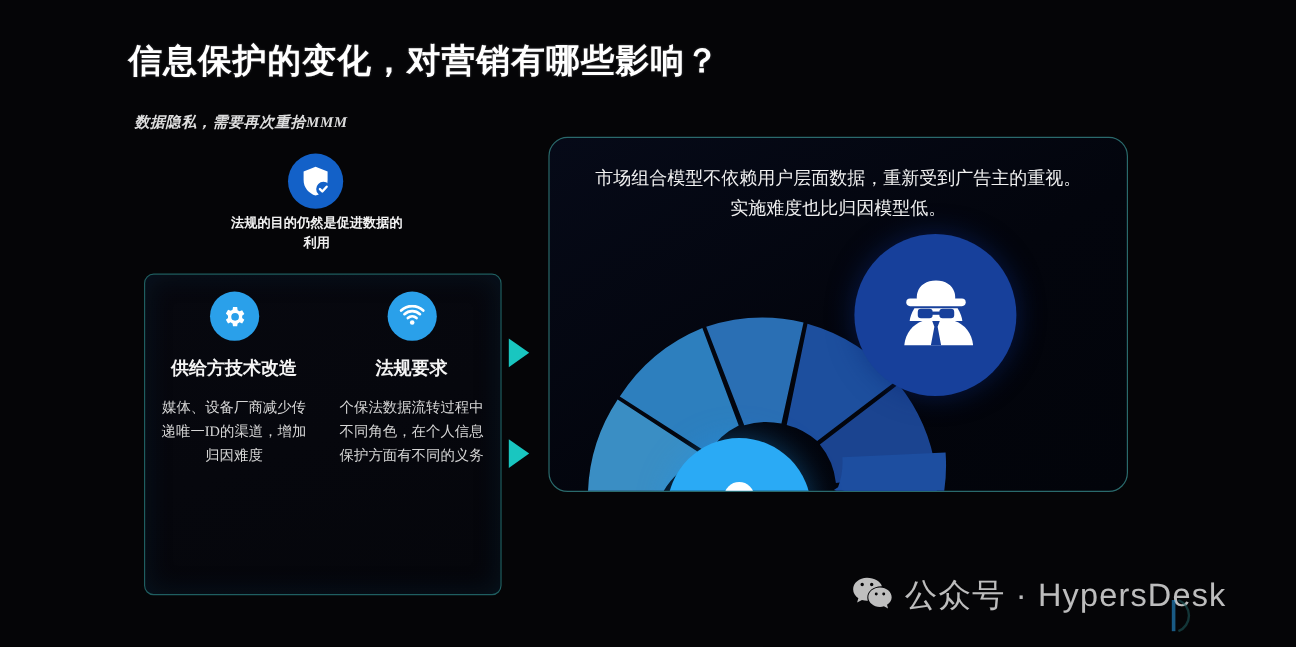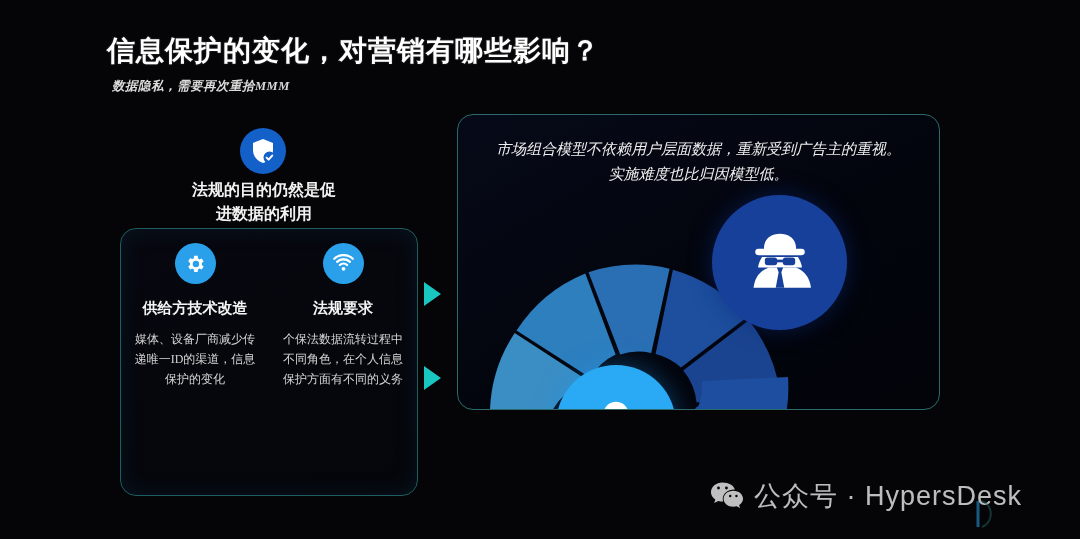--- a/index.html
+++ b/index.html
@@ -14,45 +14,45 @@
   
   .title {
     position:absolute; left:66px; top:32px;
     font-family:"Liberation Serif","DejaVu Serif",serif;
     font-size:28px; font-weight:700; letter-spacing:1px;
     color:#ffffff; white-space:nowrap;
     text-shadow:0 0 2px rgba(255,255,255,.25);
     margin-left:41px;
   }
   .subtitle {
-    position:absolute; left:112px; top:78px;
+    position:absolute; left:112px; top:94px;
     font-family:"Liberation Serif","DejaVu Serif",serif;
     font-size:12.5px; font-weight:700; font-style:italic;
     color:#dcdcdc; letter-spacing:.5px; white-space:nowrap;
   }
 
   
   .shield-wrap { position:absolute; left:240px; top:128px; }
   .shield-circle {
     width:46px; height:46px; border-radius:50%;
     background:#1361c8;
     display:flex; align-items:center; justify-content:center;
   }
   .lead-text {
     position:absolute; left:190px; top:178px; width:148px;
     text-align:center;
     font-family:"Liberation Serif","DejaVu Serif",serif;
-    font-size:16px; font-weight:700; line-height:1.5;
+    font-size:11px; font-weight:700; line-height:1.5;
     color:#f2f2f2; z-index:6;
   }
 
   .left-card {
     position:absolute; left:120px; top:228px;
     width:298px; height:268px;
-    border:1px solid #1f5e60; border-radius:16px;
+    border:1px solid #1f5e60; border-radius:8px;
     background:linear-gradient(160deg,#07080f 0%,#05060b 100%);
     box-shadow:inset 0 0 22px rgba(10,60,90,.25);
   }
   .cols { position:absolute; inset:0; display:flex; }
   .col { flex:1; padding:14px 4px 0; text-align:center; }
   .ic {
     width:41px; height:41px; border-radius:50%;
     background:#2aa0ea; margin:0 auto 14px;
     display:flex; align-items:center; justify-content:center;
   }
@@ -76,21 +76,20 @@
   }
   .arrow.second { margin-top:60px; }
 
   
   .right-card {
     position:absolute; left:457px; top:114px;
     width:483px; height:296px;
     border:1px solid #2a6a6c; border-radius:16px;
     background:linear-gradient(150deg,#060a18 0%,#03050d 55%,#02040a 100%);
     overflow:hidden;
-    font-style:italic;
   }
   .right-head {
     position:absolute; left:0; right:0; top:22px;
     text-align:center;
     font-family:"Liberation Serif","DejaVu Serif",serif;
     font-size:15px; font-weight:500; line-height:1.65;
     color:#f0f0f0; padding:0 34px;
   }
 
   .fan { position:absolute; left:0; top:0; width:483px; height:382px; }
@@ -155,21 +154,21 @@
   <div class="left-card">
     <div class="cols">
 
       <div class="col">
         <div class="ic">
           <svg width="22" height="22" viewBox="0 0 24 24">
             <path fill="#fff" d="M19.4 13a7.6 7.6 0 0 0 0-2l2-1.6-2-3.4-2.4 1a7.4 7.4 0 0 0-1.7-1L14.9 3h-3.8l-.4 2.6c-.6.2-1.2.6-1.7 1l-2.4-1-2 3.4L6.6 11a7.6 7.6 0 0 0 0 2l-2 1.6 2 3.4 2.4-1c.5.4 1.1.8 1.7 1l.4 2.6h3.8l.4-2.6c.6-.2 1.2-.6 1.7-1l2.4 1 2-3.4zM13 15.5a3.5 3.5 0 1 1 0-7 3.5 3.5 0 0 1 0 7z"></path>
           </svg>
         </div>
         <div class="col-head">供给方技术改造</div>
-        <div class="col-body">媒体、设备厂商减少传递唯一ID的渠道，信息保护的变化</div>
+        <div class="col-body">媒体、设备厂商减少传递唯一ID的渠道，增加归因难度</div>
       </div>
 
       <div class="col">
         <div class="ic">
           <svg width="23" height="19" viewBox="0 0 24 20">
             <path fill="#fff" d="M12 17.6a2 2 0 1 0 0-4 2 2 0 0 0 0 4z"></path>
             <path fill="none" stroke="#fff" stroke-width="2.4" stroke-linecap="round" d="M8.2 11.6a5.6 5.6 0 0 1 7.6 0"></path>
             <path fill="none" stroke="#fff" stroke-width="2.4" stroke-linecap="round" d="M5.2 8.2a10 10 0 0 1 13.6 0"></path>
             <path fill="none" stroke="#fff" stroke-width="2.4" stroke-linecap="round" d="M2.3 5a14.2 14.2 0 0 1 19.4 0"></path>
           </svg>

